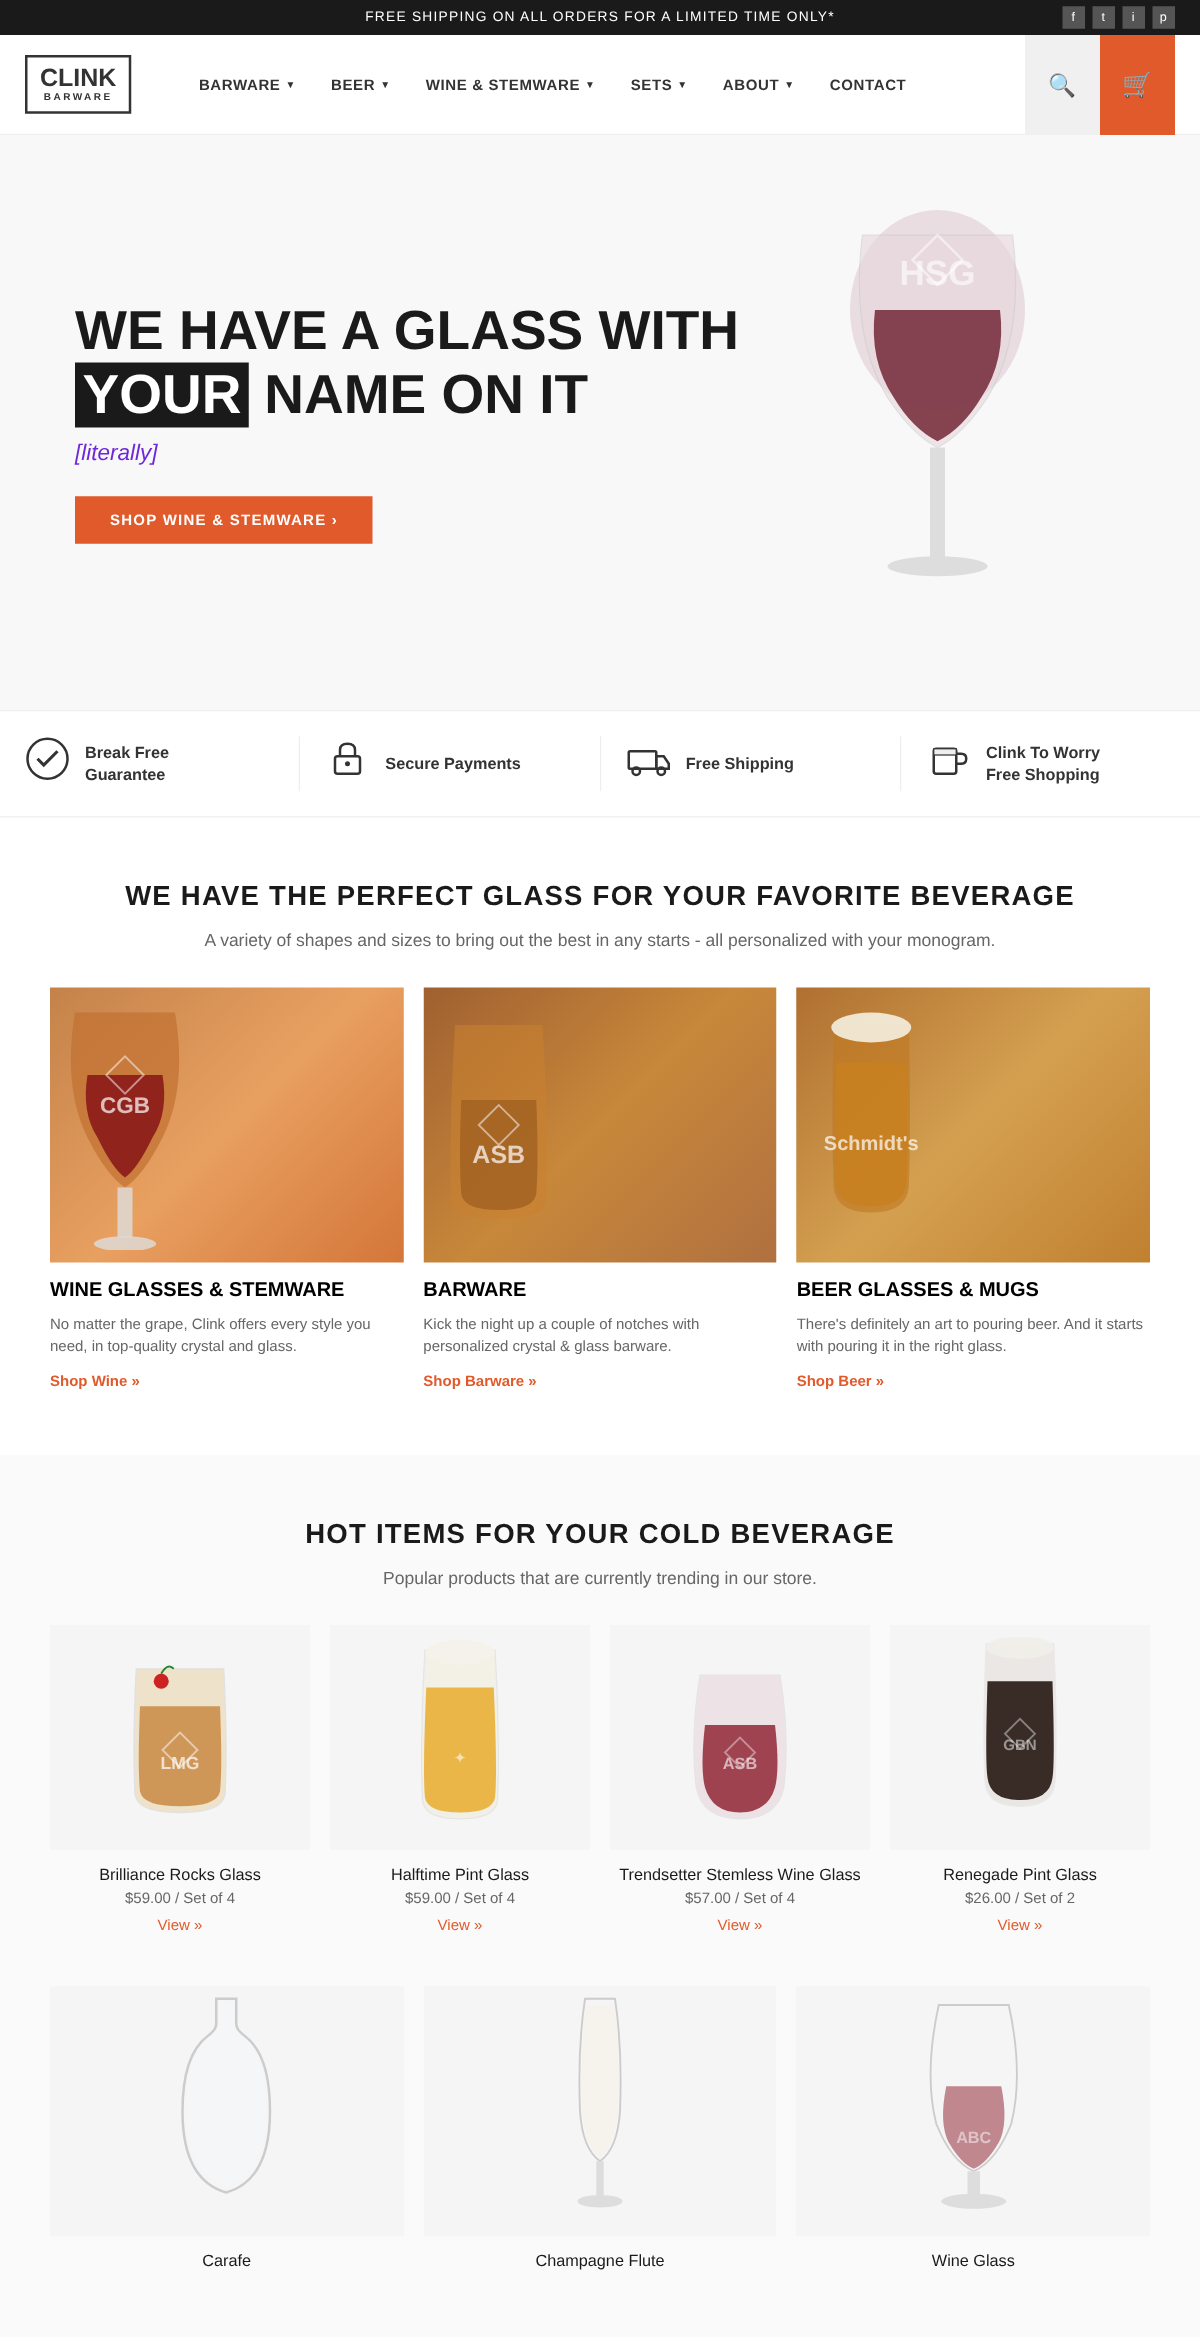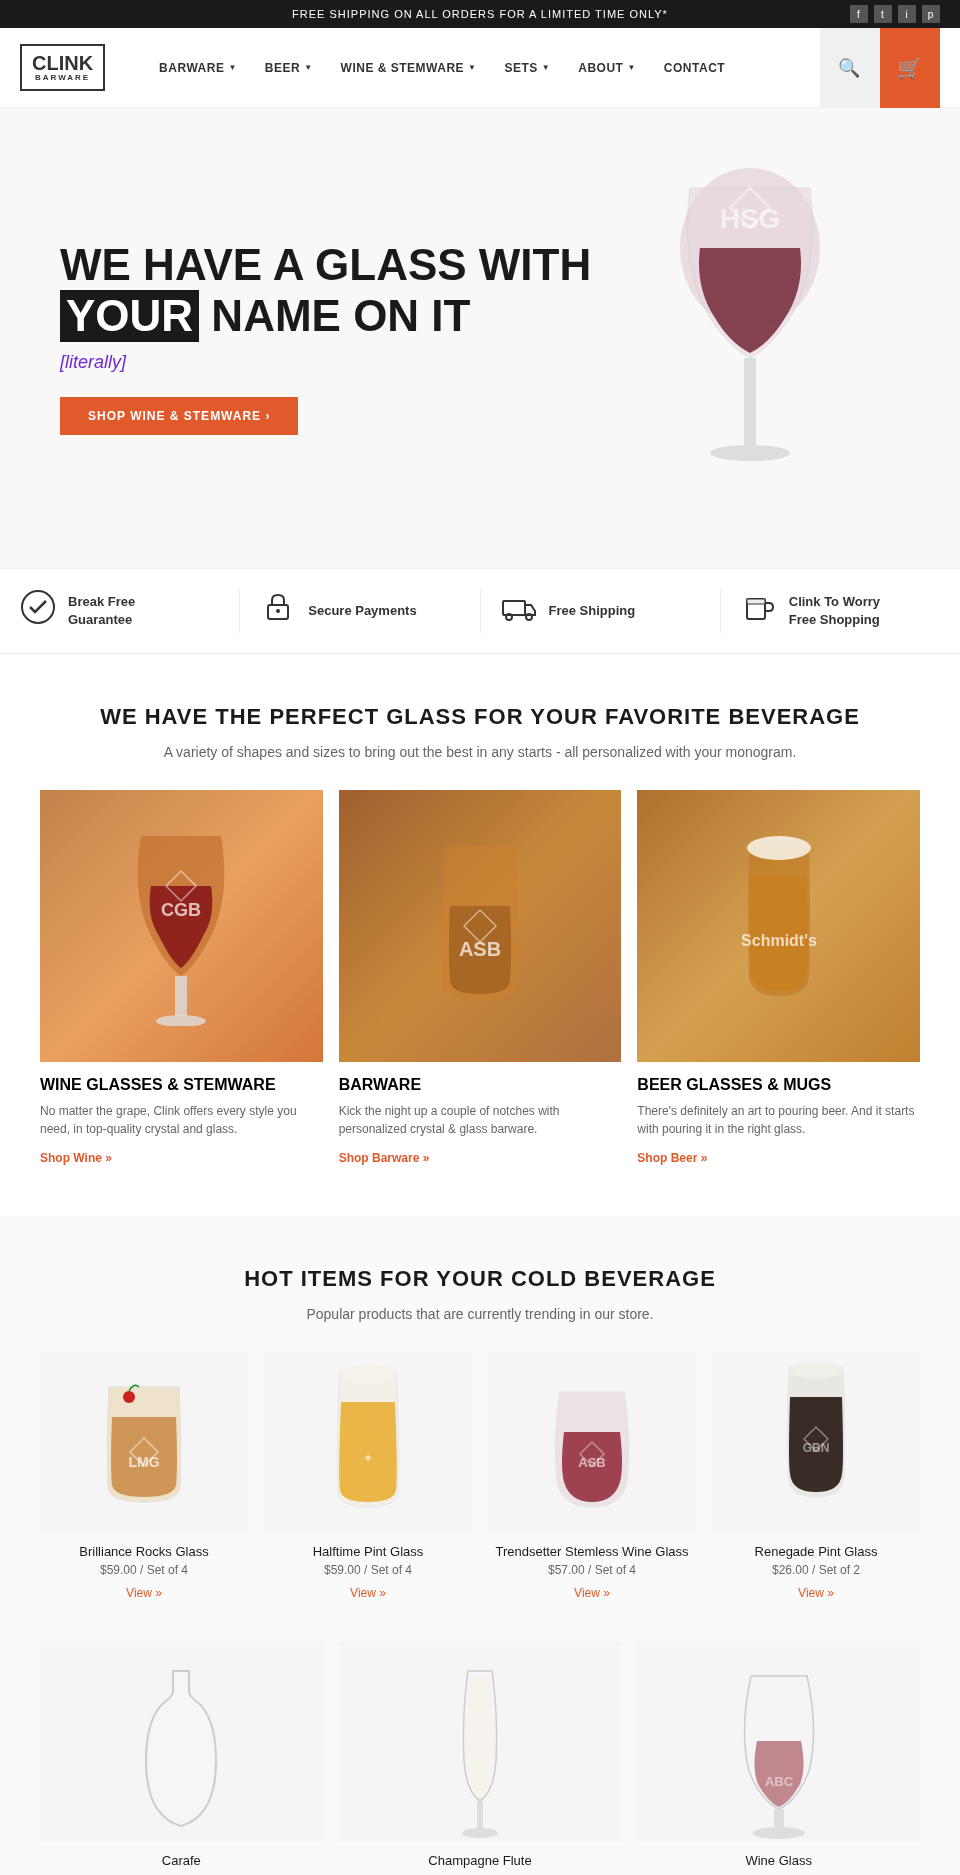--- a/index.html
+++ b/index.html
@@ -198,26 +198,26 @@
 
     
     .category-grid {
       display: flex;
       gap: 16px;
       margin-top: 20px;
     }
     .category-card { flex: 1; text-align: left; }
     .category-img {
       width: 100%;
-      height: 272px;
+      height: 220px;
       background: #d4a574;
       margin-bottom: 14px;
       display: flex;
       align-items: center;
-      justify-content: center;
+      justify-content: flex-start;
       overflow: hidden;
       position: relative;
     }
     .category-img-wine { background: linear-gradient(135deg, #c4824a 0%, #e8a060 50%, #d4763a 100%); }
     .category-img-barware { background: linear-gradient(135deg, #a06030 0%, #c8883a 50%, #b07040 100%); }
     .category-img-beer { background: linear-gradient(135deg, #b07030 0%, #d4a050 50%, #c08030 100%); }
     .category-name {
       font-size: 16px;
       font-weight: 900;
       text-transform: uppercase;
@@ -252,21 +252,21 @@
       gap: 16px;
       margin-top: 20px;
     }
     .product-card-3 { flex: 1; text-align: center; }
     .product-img-3 {
       width: 100%;
       height: 200px;
       background: #f5f5f5;
       margin-bottom: 12px;
       display: flex;
-      align-items: flex-end;
+      align-items: flex-start;
       justify-content: center;
     }
   </style>
 </head>
 <body>
 
 <div class="announcement-bar">
   <span>FREE SHIPPING ON ALL ORDERS FOR A LIMITED TIME ONLY*</span>
   <div class="social-icons">
     <div class="social-icon">f</div>

